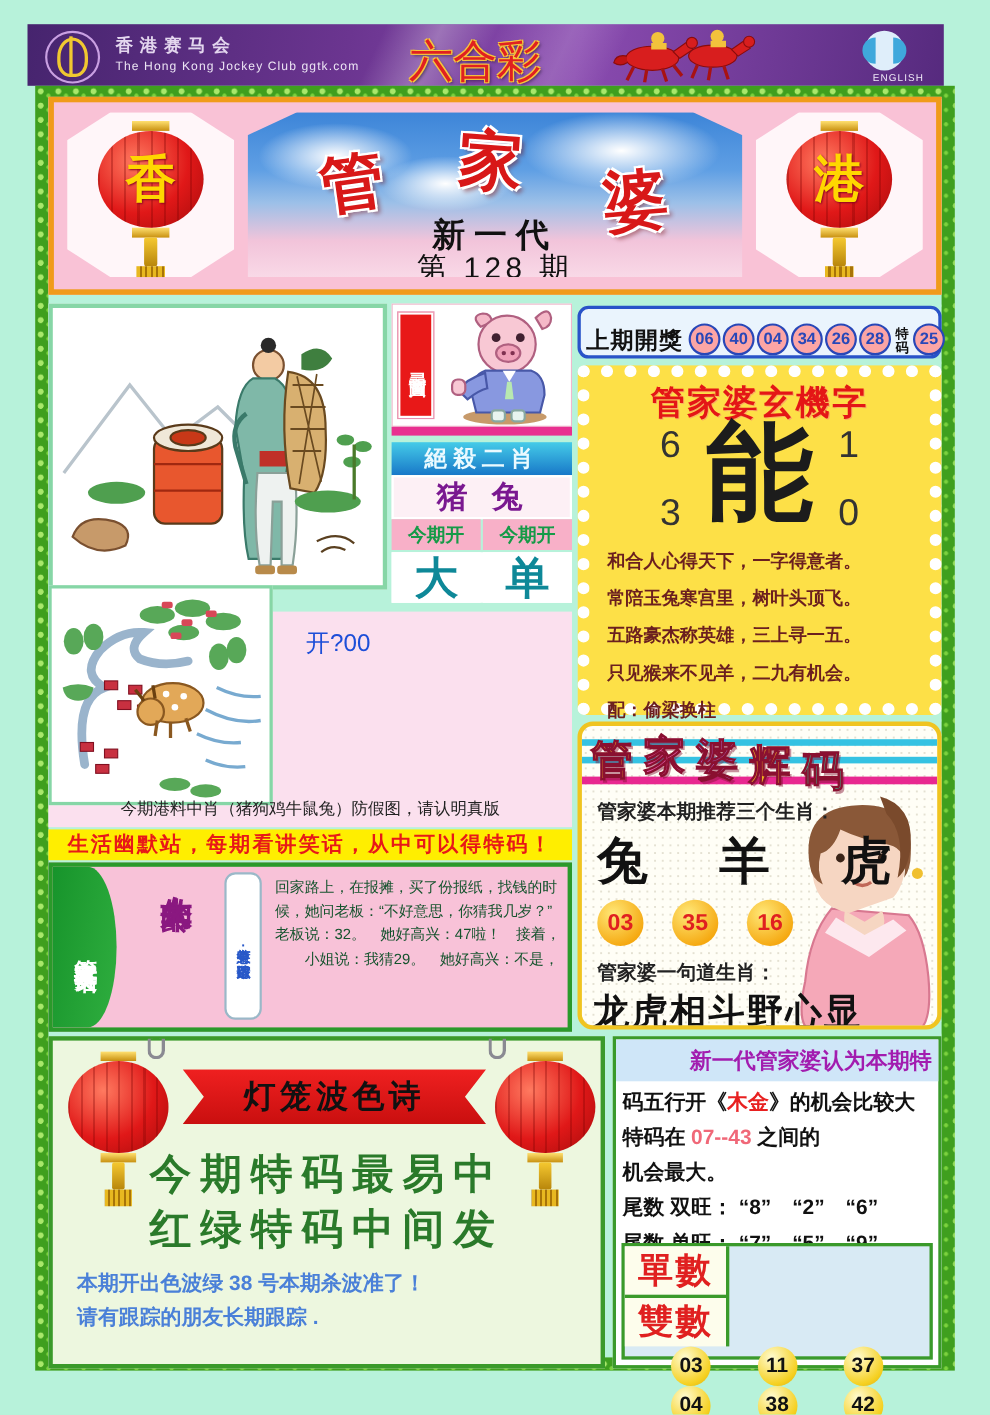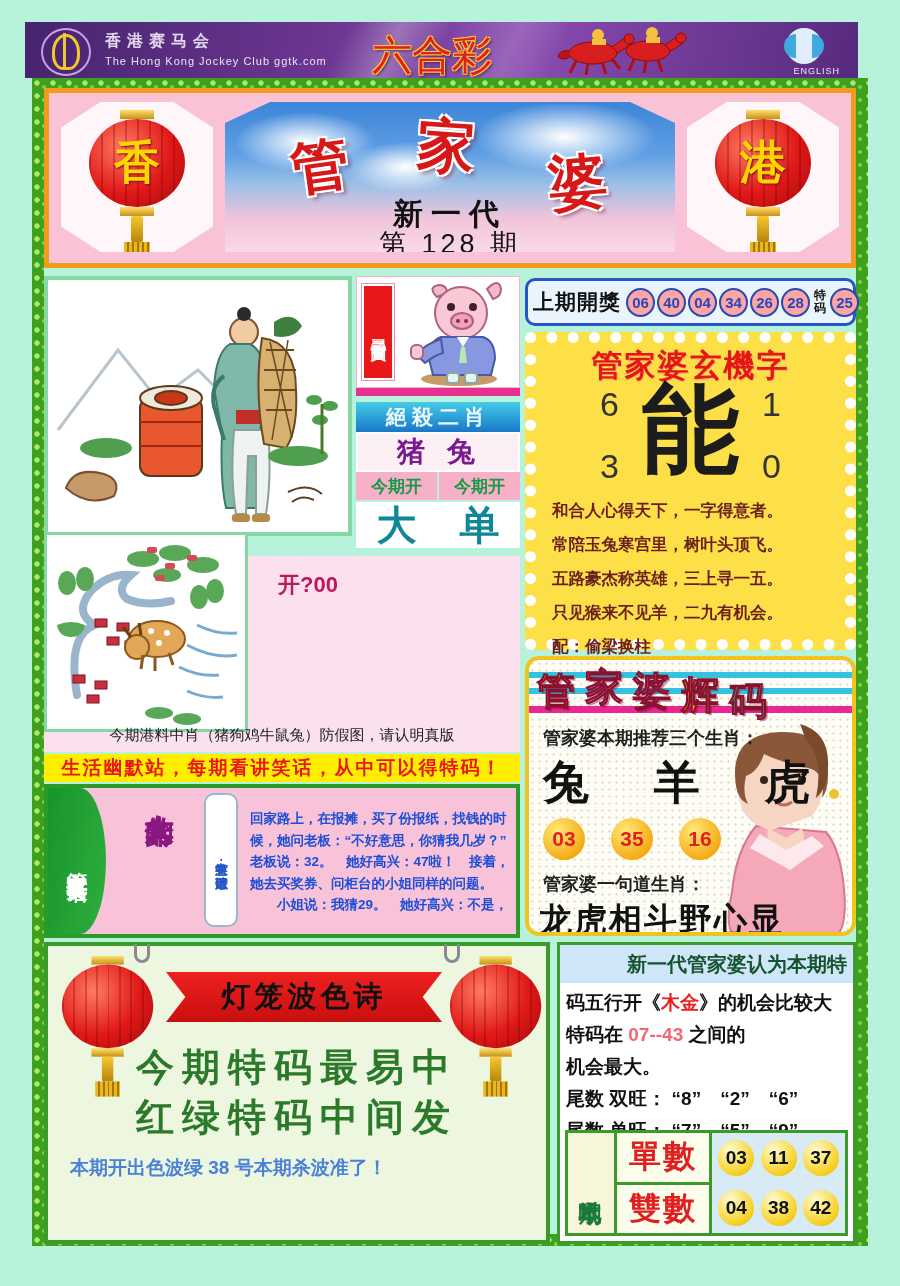--- a/index.html
+++ b/index.html
@@ -56,21 +56,21 @@
   .treasure-label{left:5px;top:7px;width:28px;height:92px;background:#e81818;border:2px solid #fff;outline:1px solid #e890b0;color:#fff;font-size:16px;font-weight:bold;display:flex;align-items:center;justify-content:center;writing-mode:vertical-rl;text-orientation:upright;letter-spacing:4px;}
   .mid-div{left:0;top:112px;width:164px;height:8px;background:#e83090;}
   .kill-hd{left:0;top:126px;width:164px;height:30px;background:linear-gradient(#45cbe8,#1878c8);color:#eafaff;font-size:21px;font-weight:bold;display:flex;align-items:center;justify-content:center;letter-spacing:5px;}
   .kill-val{left:0;top:156px;width:164px;height:40px;background:#fdf0f5;border:2px solid #fff;box-sizing:border-box;color:#7a1890;font-size:28px;font-weight:bold;display:flex;align-items:center;justify-content:center;letter-spacing:22px;padding-left:18px;}
   .open-row{left:0;top:196px;width:164px;height:28px;display:flex;gap:2px;}
   .open-row div{flex:1;background:#f8b0c8;color:#159a47;font-size:17px;font-weight:bold;display:flex;align-items:center;justify-content:center;}
   .openv-row{left:0;top:226px;width:164px;height:46px;display:flex;gap:2px;background:#fff;}
   .openv-row div{flex:1;background:#fff;color:#0e8898;font-size:40px;font-weight:bold;display:flex;align-items:center;justify-content:center;}
 
   
-  .lastdraw{left:525px;top:278px;width:331px;height:48px;background:#eaf4fd;border:3px solid #2953c8;border-radius:10px;box-sizing:border-box;display:flex;align-items:center;padding:0 5px;gap:2px;}
+  .lastdraw{left:525px;top:278px;width:331px;height:48px;background:#eaf4fd;border:3px solid #2953c8;border-radius:10px;box-sizing:border-box;display:flex;align-items:flex-end;padding:0 5px;gap:2px;}
   .ld-label{font-size:21px;font-weight:bold;color:#111;letter-spacing:1px;margin-right:3px;white-space:nowrap;}
   .ld-ball{width:29px;height:29px;border:2px solid #2847b8;border-radius:50%;color:#2847b8;font-size:15px;font-weight:bold;display:flex;align-items:center;justify-content:center;box-sizing:border-box;background:#fca5a5;flex:none;}
   .ld-sp{font-size:12px;font-weight:bold;color:#111;line-height:13px;text-align:center;margin:0 2px;white-space:nowrap;}
 
   
   .mystery{left:525px;top:332px;width:331px;height:318px;background:#fde047;border:11px dotted #ffffff;border-radius:6px;box-sizing:border-box;}
   .my-title{position:absolute;left:0;right:0;top:2px;text-align:center;font-size:31px;font-weight:bold;color:#e41616;letter-spacing:2px;text-shadow:1px 1px 0 #f8b060;}
   .my-char{position:absolute;left:0;right:0;top:34px;text-align:center;font-size:98px;line-height:104px;font-weight:bold;color:#1c1c1c;}
   .my-corner{position:absolute;font-size:34px;color:#333;font-weight:500;}
   .my-poem{position:absolute;left:16px;top:150px;right:10px;font-size:16.5px;font-weight:bold;color:#6b1f1f;line-height:34px;white-space:nowrap;}
@@ -82,47 +82,47 @@
   .lk-title span{font-size:38px;font-weight:bold;-webkit-text-stroke:1px #8a1030;text-shadow:2px 2px 0 rgba(130,16,48,.45);}
   .lk-label{position:absolute;left:14px;font-size:18px;font-weight:bold;color:#222;}
   .lk-zodiacs{position:absolute;left:14px;top:92px;font-size:46px;font-weight:bold;color:#111;letter-spacing:26px;white-space:nowrap;}
   .lk-balls{position:absolute;left:14px;top:158px;display:flex;gap:26px;}
   .lk-ball{width:42px;height:42px;border-radius:50%;background:radial-gradient(circle at 35% 30%,#ffe878,#f5a810 75%);color:#e02020;font-size:21px;font-weight:bold;display:flex;align-items:center;justify-content:center;}
   .lk-sentence{position:absolute;left:10px;top:238px;font-size:33px;font-weight:bold;color:#111;white-space:nowrap;letter-spacing:2px;}
   .lk-photo{position:absolute;right:0;top:42px;width:150px;height:236px;}
 
   
   .pinkblock{left:44px;top:556px;width:476px;height:196px;background:#fbe0ee;}
-  .open-hint{left:278px;top:570px;font-size:22px;font-weight:bold;color:#be185d;z-index:4;}
+  .open-hint{left:278px;top:570px;font-size:22px;font-weight:normal;color:#1d4ed8;z-index:4;}
   .pic-caption{left:44px;top:726px;width:476px;text-align:center;font-size:15px;color:#222;z-index:4;}
   .humor-strip{left:44px;top:754px;width:476px;height:28px;background:#ffee00;display:flex;align-items:center;justify-content:center;font-size:19px;font-weight:bold;color:#e81818;letter-spacing:2px;}
 
   
   .joke{left:44px;top:784px;width:476px;height:154px;background:#f8c2d8;border:4px solid #2a9a2a;box-sizing:border-box;overflow:hidden;}
   .jk-side{position:absolute;left:0;top:0;width:58px;height:100%;background:linear-gradient(100deg,#17942b,#2fae3f);border-radius:0 45% 45% 0/0 50% 50% 0;display:flex;align-items:center;justify-content:center;}
   .jk-side span{color:#fff;font-size:21px;font-weight:bold;writing-mode:vertical-rl;text-orientation:upright;letter-spacing:2px;}
   .jk-title{position:absolute;left:92px;top:4px;color:#8a1880;font-size:29px;font-weight:bold;writing-mode:vertical-rl;text-orientation:upright;letter-spacing:1px;}
   .jk-note{position:absolute;left:156px;top:5px;width:34px;height:134px;background:#fff;border:2px solid #9ab8c8;border-radius:10px;box-sizing:border-box;display:flex;align-items:center;justify-content:center;}
   .jk-note span{color:#2858c8;font-size:12.5px;font-weight:bold;writing-mode:vertical-rl;text-orientation:upright;}
-  .jk-text{position:absolute;left:202px;top:8px;right:6px;color:#1d4ed8;font-size:13.5px;font-weight:bold;line-height:21.5px;margin-top:12px;}
+  .jk-text{position:absolute;left:202px;top:8px;right:6px;color:#14532d;font-size:13.5px;font-weight:normal;line-height:21.5px;}
 
   
   .blp{left:44px;top:942px;width:506px;height:302px;background:#edf7df;border:4px solid #3a9a2a;box-sizing:border-box;}
   .blp .lan{position:absolute;transform:scale(.95);transform-origin:top left;z-index:2;}
   .ribbon{position:absolute;left:118px;top:26px;width:276px;height:50px;background:linear-gradient(#ef2020,#c90f0f);clip-path:polygon(0 0,100% 0,93% 50%,100% 100%,0 100%,7% 50%);display:flex;align-items:center;justify-content:center;color:#111;font-size:29px;font-weight:bold;letter-spacing:4px;z-index:1;}
   .blp-line{position:absolute;left:0;right:0;text-align:center;color:#2a7a2a;font-size:38px;font-weight:bold;letter-spacing:8px;white-space:nowrap;}
   .blp-note{position:absolute;left:22px;top:206px;color:#4a80d8;font-size:19px;font-weight:bold;line-height:31px;}
   .hook{position:absolute;top:-2px;width:10px;height:16px;border:3px solid #8a8a92;border-top:none;border-radius:0 0 8px 8px;}
 
   
   .brp{left:557px;top:942px;width:299px;height:302px;background:#fff;border:3px solid #3a9a2a;box-sizing:border-box;}
-  .brp-l1{position:absolute;left:0;right:0;top:0;height:38px;background:#cfe6f8;display:flex;align-items:center;justify-content:flex-end;padding-right:6px;font-size:20px;font-weight:bold;color:#14532d;box-sizing:border-box;}
+  .brp-l1{position:absolute;left:0;right:0;top:0;height:38px;background:#cfe6f8;display:flex;align-items:center;justify-content:flex-end;padding-right:6px;font-size:20px;font-weight:bold;color:#a21caf;box-sizing:border-box;}
   .brp-body{position:absolute;left:6px;top:42px;right:4px;font-size:19px;font-weight:bold;color:#111;line-height:32px;}
   .red{color:#e82020;} .salmon{color:#f06878;}
-  .roar{position:absolute;left:5px;right:5px;bottom:5px;height:106px;border:3px solid #3a9a2a;box-sizing:border-box;display:flex;background:#d8eaf4;}
+  .roar{position:absolute;left:5px;right:5px;bottom:5px;height:106px;border:3px solid #3a9a2a;box-sizing:border-box;display:flex;background:#d8eaf4;flex-direction:column;}
   .roar-label{width:46px;background:#f7f6da;border-right:3px solid #3a9a2a;display:flex;align-items:center;justify-content:center;}
   .roar-label span{color:#1a7a3a;font-size:23px;font-weight:bold;writing-mode:vertical-rl;text-orientation:upright;}
   .roar-names{width:92px;display:flex;flex-direction:column;border-right:3px solid #3a9a2a;}
   .roar-names div{flex:1;background:#fdfdec;color:#e02020;font-size:32px;font-weight:bold;display:flex;align-items:center;justify-content:center;letter-spacing:2px;}
   .roar-names div:first-child{border-bottom:3px solid #3a9a2a;}
   .roar-balls{flex:1;display:flex;flex-direction:column;}
   .roar-row{flex:1;display:flex;align-items:center;justify-content:space-evenly;}
   .ball{width:36px;height:36px;border-radius:50%;background:radial-gradient(circle at 35% 28%,#fffbd0,#f5d020 70%,#d8a810);color:#111;font-size:19px;font-weight:bold;display:flex;align-items:center;justify-content:center;}
 </style>
 </head>
@@ -359,21 +359,20 @@
       <span>管家婆讲笑话</span>
     </div>
   <div class="jk-title">女人的年龄</div>
   <div class="jk-note">
       <span>笑中有意·敬请跟踪</span>
     </div>
   <div class="jk-text">
     <div>回家路上，在报摊，买了份报纸，找钱的时</div>
     <div>候，她问老板：“不好意思，你猜我几岁？”</div>
     <div>老板说：32。　她好高兴：47啦！　接着，</div>
-    <div>她去买奖券、问柜台的小姐同样的问题。</div>
     <div>　　小姐说：我猜29。　她好高兴：不是，</div>
   </div>
 </div>
 
 <div class="abs lucky">
   <div class="lk-bar" style="top:12px;background:#35c2e2;"></div>
   <div class="lk-bar" style="top:28px;background:#35c2e2;"></div>
   <div class="lk-bar" style="top:46px;background:#e82890;height:7px;"></div>
   <div class="lk-title">
     <span style="color:#f0b020;">管</span>
@@ -424,20 +423,21 @@
         <div class="cap"></div>
         <div class="tassel"></div>
         <div class="fringe"></div>
       </div>
   </div>
   <div class="ribbon">灯笼波色诗</div>
   <div class="blp-line" style="top:96px;">今期特码最易中</div>
   <div class="blp-line" style="top:146px;">红绿特码中间发</div>
   <div class="blp-note">
     <div>本期开出色波绿 38 号本期杀波准了！</div>
+    <div>请有跟踪的朋友长期跟踪 .</div>
   </div>
 </div>
 
 <div class="abs brp">
   <div class="brp-l1">新一代管家婆认为本期特</div>
   <div class="brp-body">
     <div><span>码五行开《</span><span class="red">木金</span><span>》的机会比较大</span></div>
     <div><span>特码在 </span><span class="salmon">07--43</span><span> 之间的</span></div>
     <div>机会最大。</div>
     <div><span>尾数 双旺：</span> <span>“8”　“2”　“6”</span></div>

